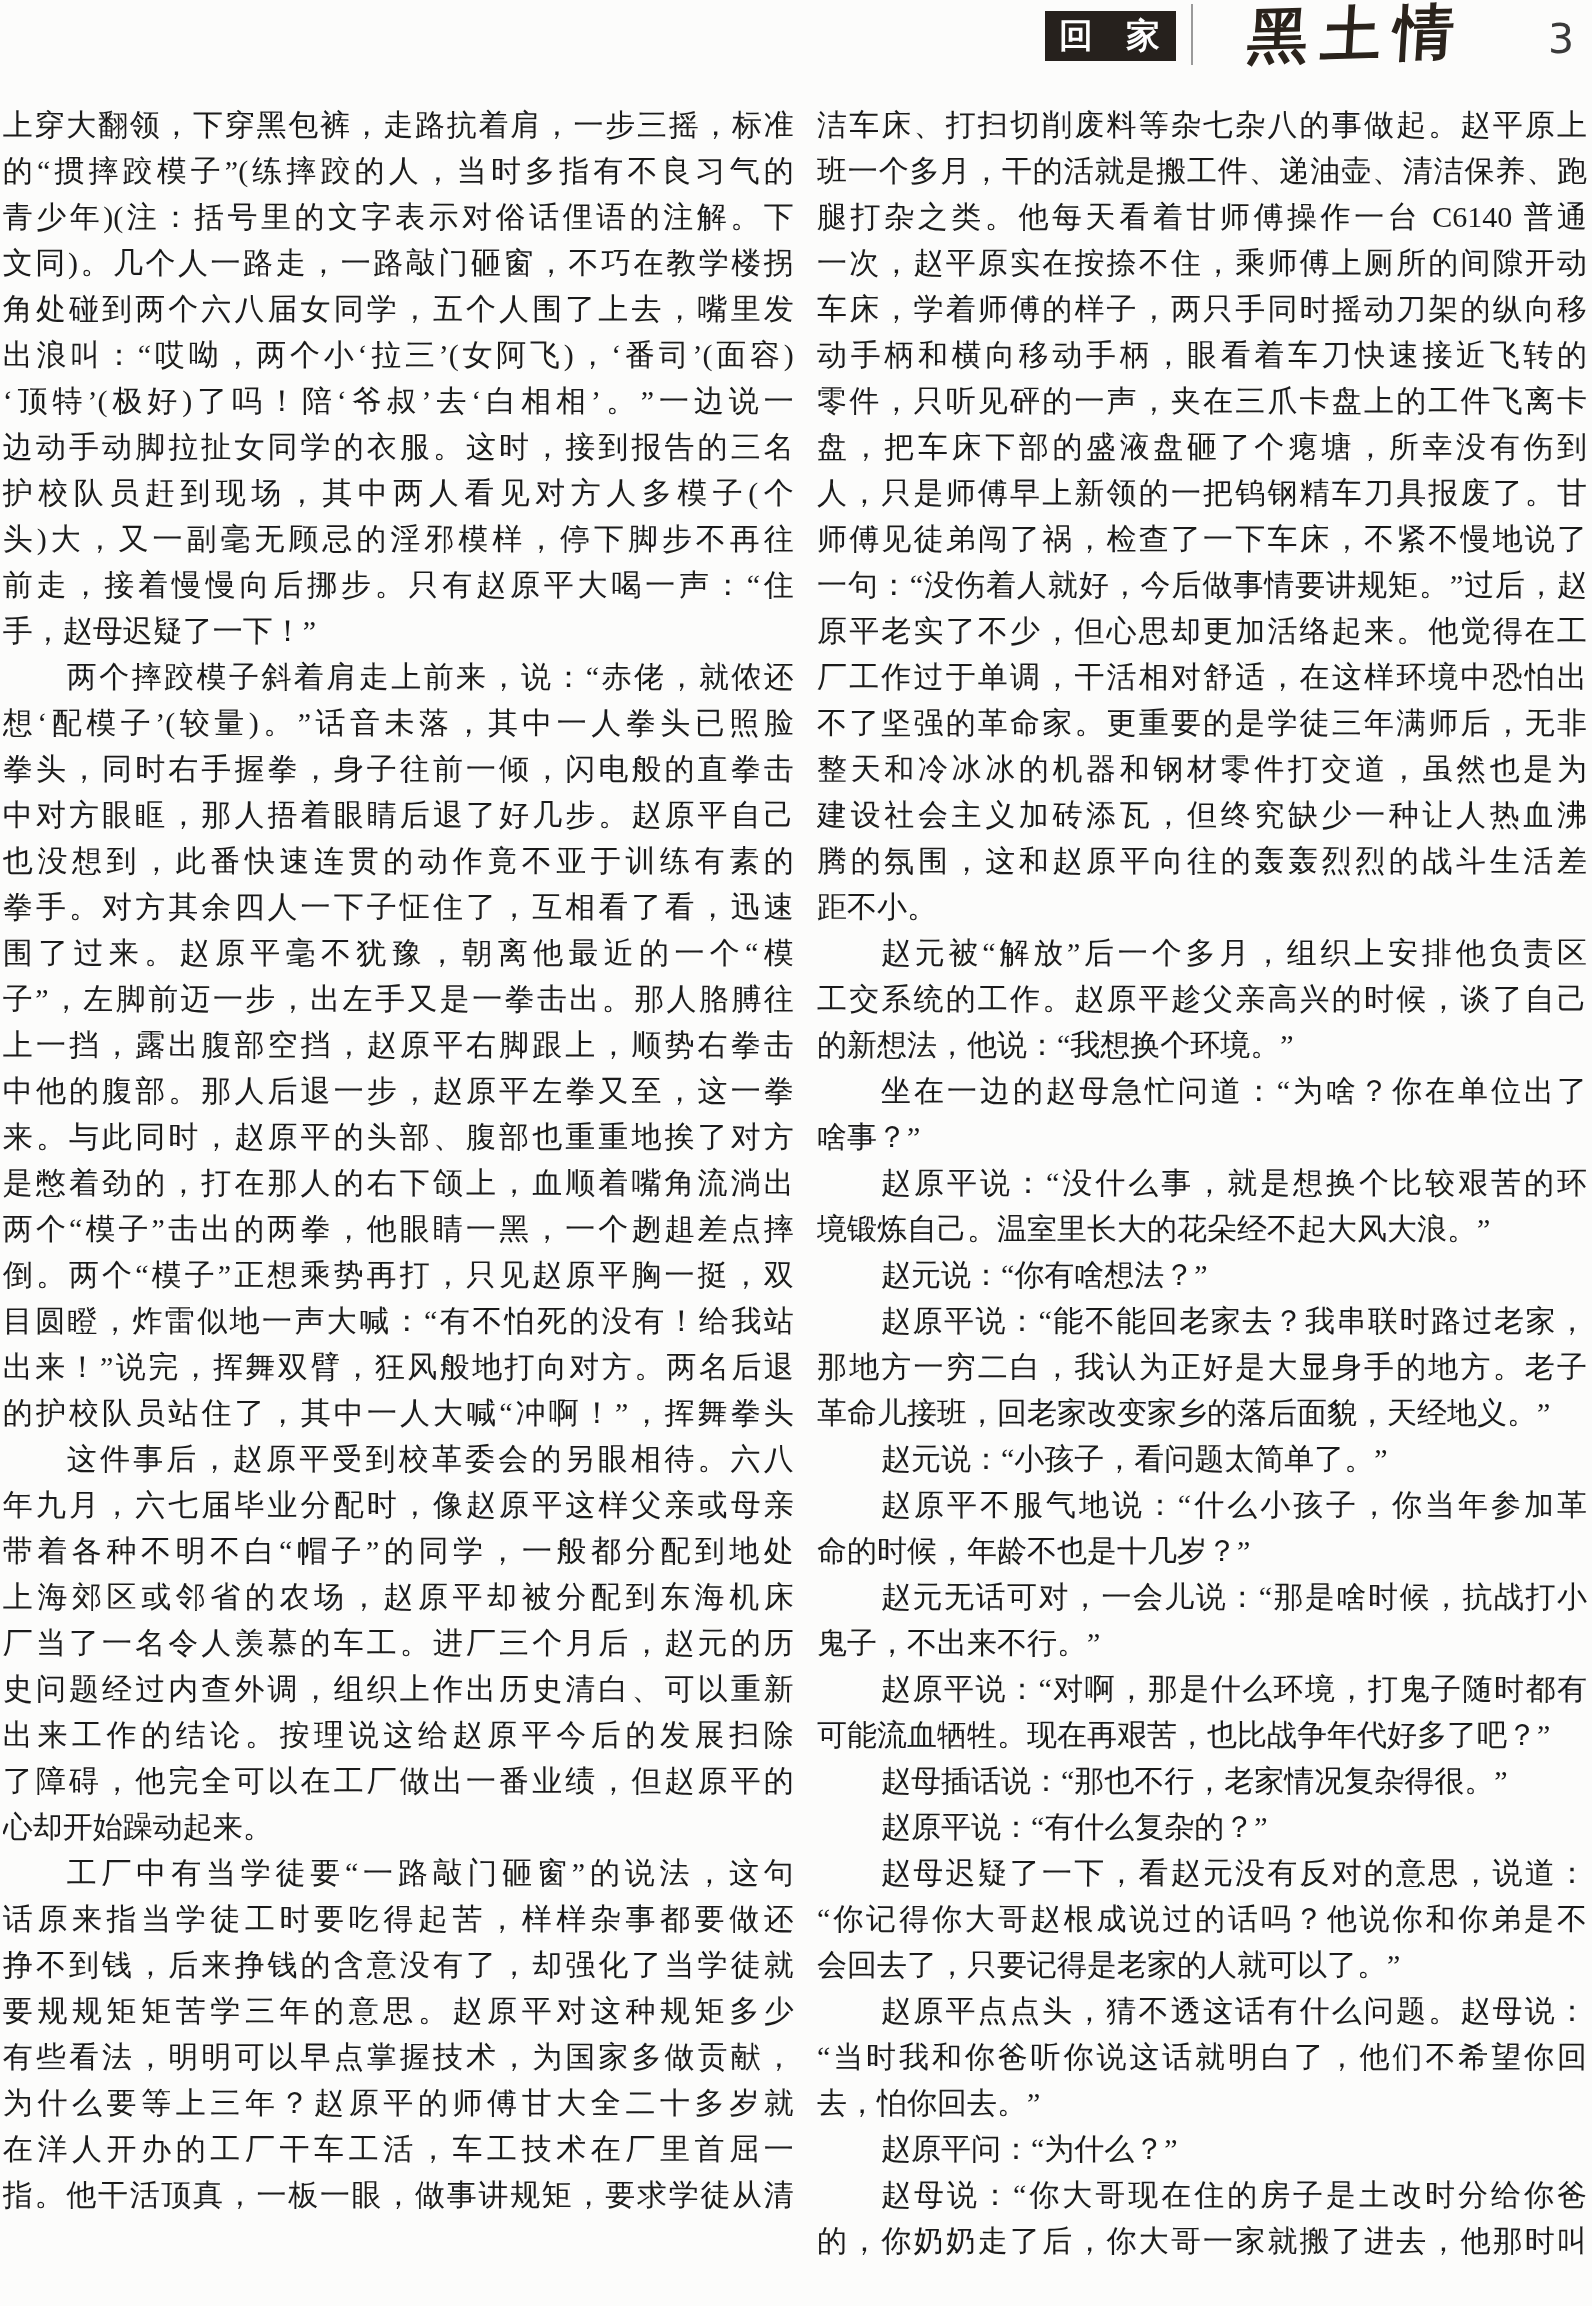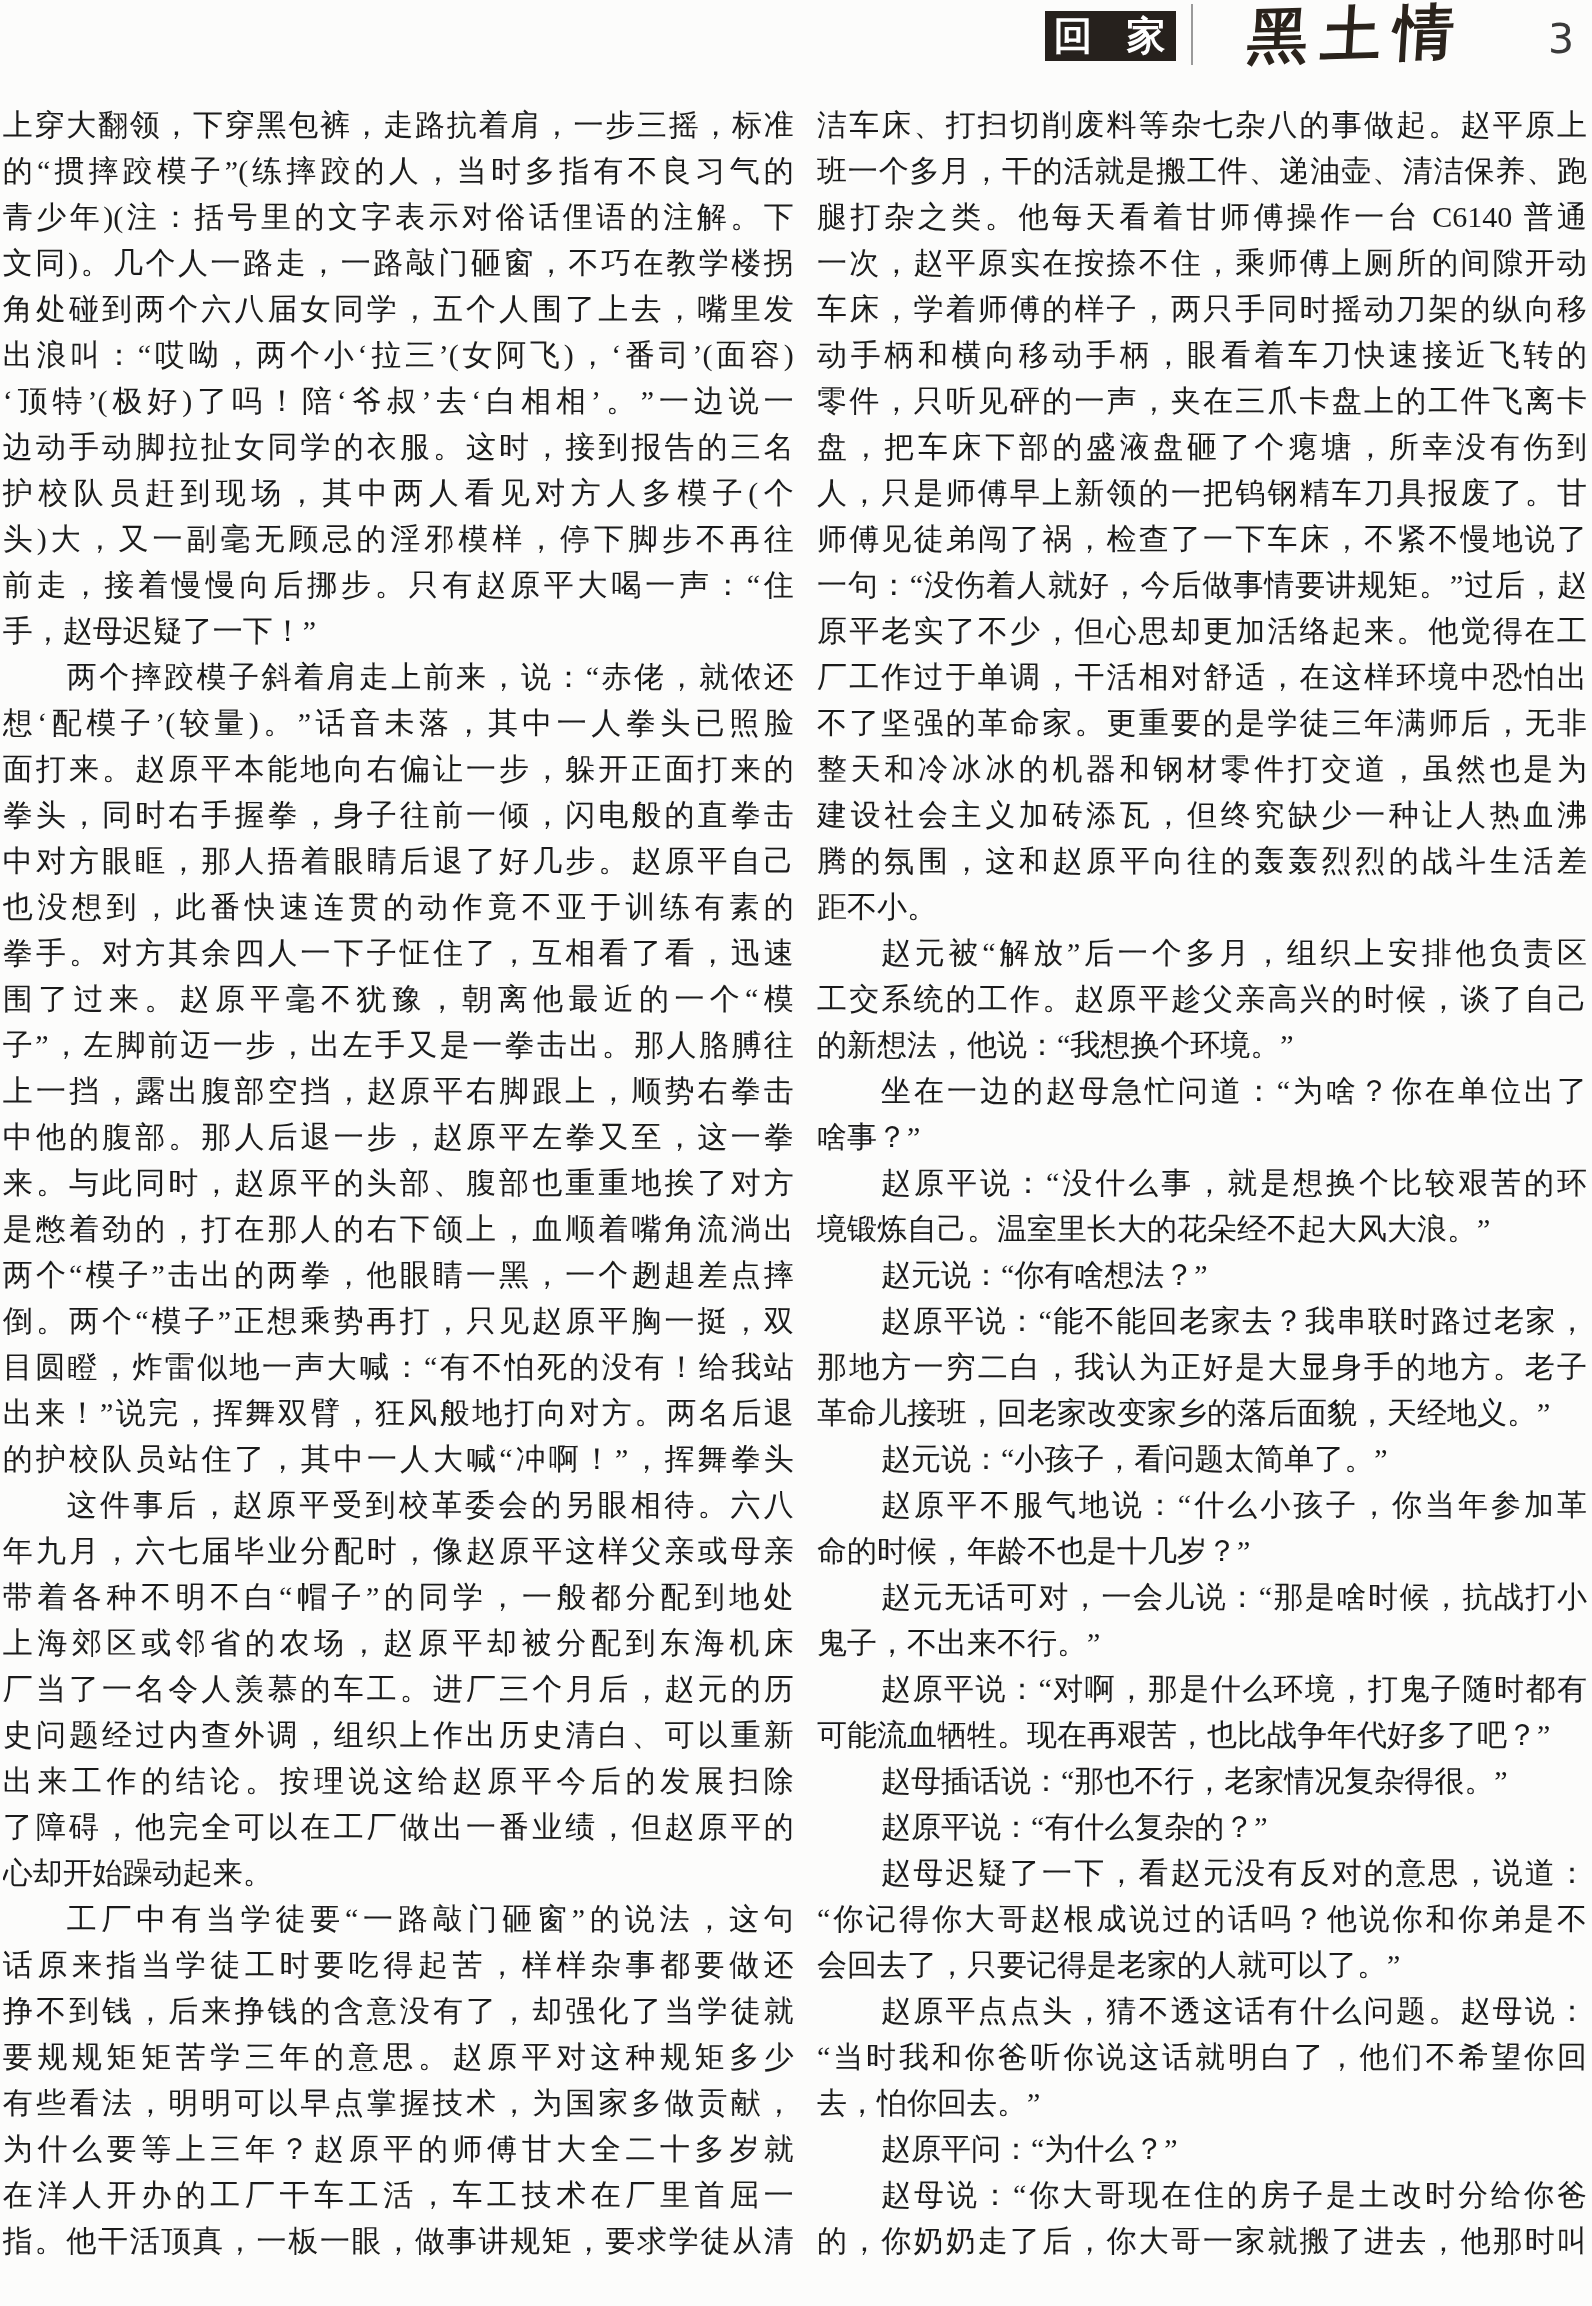--- a/index.html
+++ b/index.html
@@ -15,21 +15,21 @@
   }
 
   
   .section-box {
     position: absolute;
     left: 1045px; top: 11.2px;
     width: 131px; height: 50px;
     background: #26211d;
     color: #ffffff;
     display: flex; align-items: center; justify-content: center;
-    font-size: 39px; font-weight: bold;
+    font-size: 34px; font-weight: bold;
     word-spacing: 20.6px;
     letter-spacing: 1.9px;
   }
   .header-divider {
     position: absolute;
     left: 1191px; top: 3.7px;
     width: 1.9px; height: 61px;
     background: #9a9a9a;
   }
   .masthead {
@@ -93,21 +93,20 @@
         <div class="line">角处碰到两个六八届女同学，五个人围了上去，嘴里发</div>
         <div class="line">出浪叫：“哎呦，两个小‘拉三’(女阿飞)，‘番司’(面容)</div>
         <div class="line">‘顶特’(极好)了吗！陪‘爷叔’去‘白相相’。”一边说一</div>
         <div class="line">边动手动脚拉扯女同学的衣服。这时，接到报告的三名</div>
         <div class="line">护校队员赶到现场，其中两人看见对方人多模子(个</div>
         <div class="line">头)大，又一副毫无顾忌的淫邪模样，停下脚步不再往</div>
         <div class="line">前走，接着慢慢向后挪步。只有赵原平大喝一声：“住</div>
         <div class="line end">手，赵母迟疑了一下！”</div>
         <div class="line ind">两个摔跤模子斜着肩走上前来，说：“赤佬，就侬还</div>
         <div class="line">想‘配模子’(较量)。”话音未落，其中一人拳头已照脸</div>
-        <div class="line">面打来。赵原平本能地向右偏让一步，躲开正面打来的</div>
         <div class="line">拳头，同时右手握拳，身子往前一倾，闪电般的直拳击</div>
         <div class="line">中对方眼眶，那人捂着眼睛后退了好几步。赵原平自己</div>
         <div class="line">也没想到，此番快速连贯的动作竟不亚于训练有素的</div>
         <div class="line">拳手。对方其余四人一下子怔住了，互相看了看，迅速</div>
         <div class="line">围了过来。赵原平毫不犹豫，朝离他最近的一个“模</div>
         <div class="line">子”，左脚前迈一步，出左手又是一拳击出。那人胳膊往</div>
         <div class="line">上一挡，露出腹部空挡，赵原平右脚跟上，顺势右拳击</div>
         <div class="line">中他的腹部。那人后退一步，赵原平左拳又至，这一拳</div>
         <div class="line">来。与此同时，赵原平的头部、腹部也重重地挨了对方</div>
         <div class="line">是憋着劲的，打在那人的右下颌上，血顺着嘴角流淌出</div>

